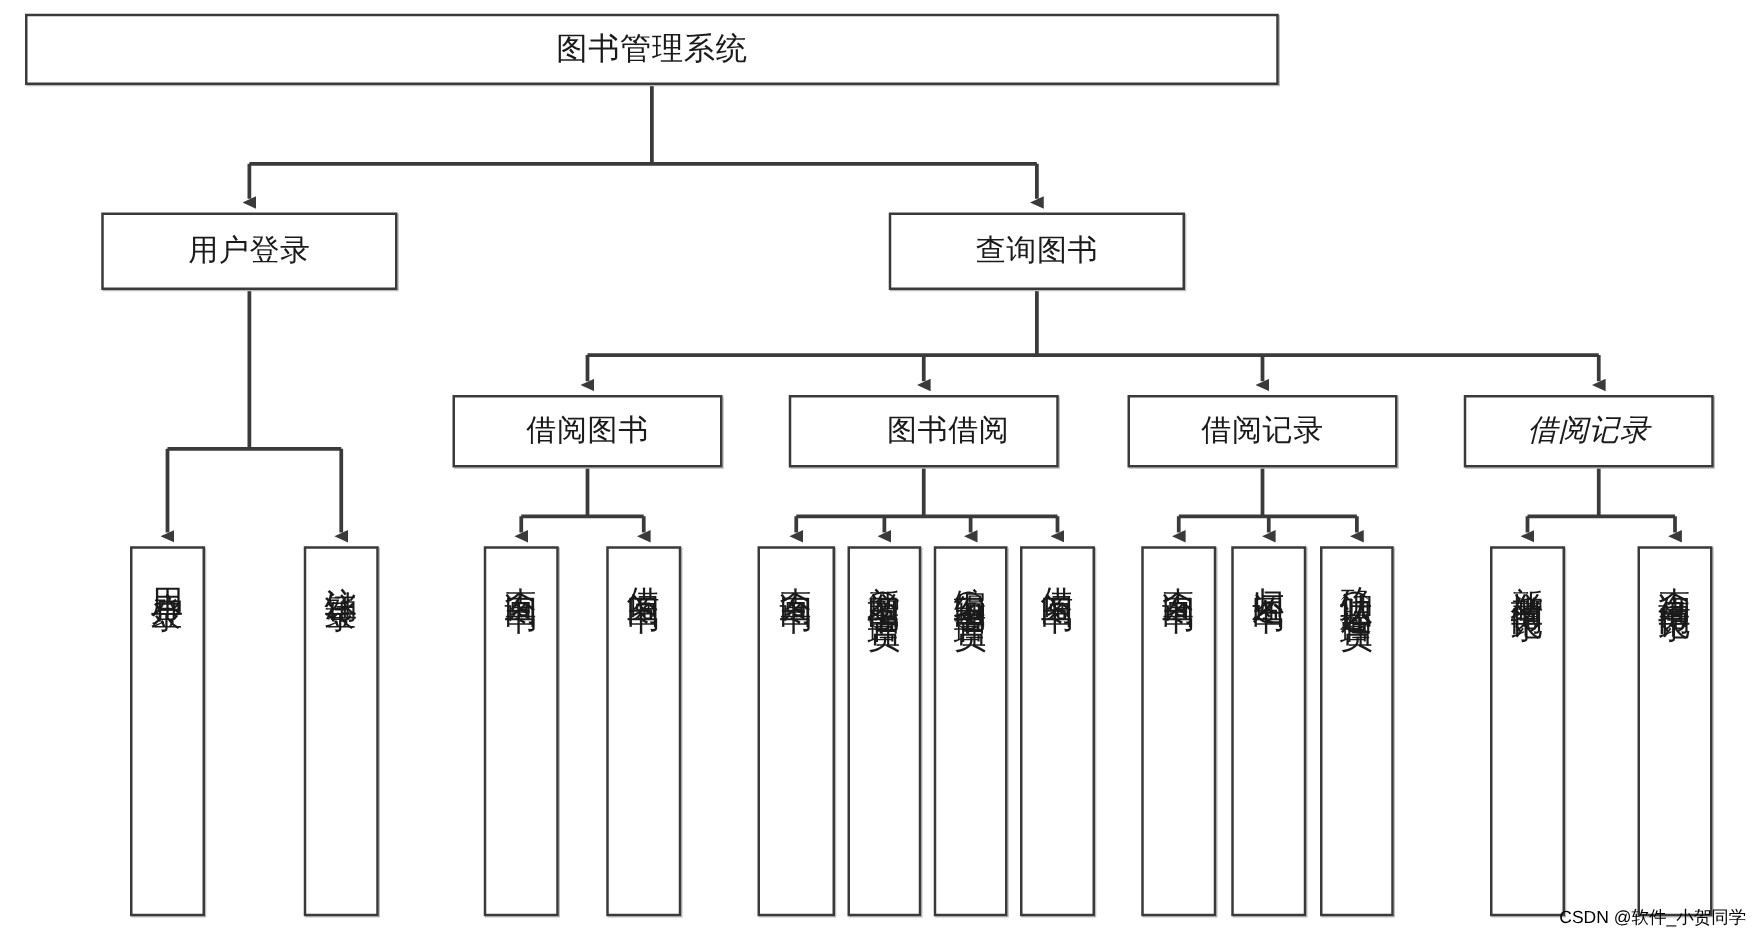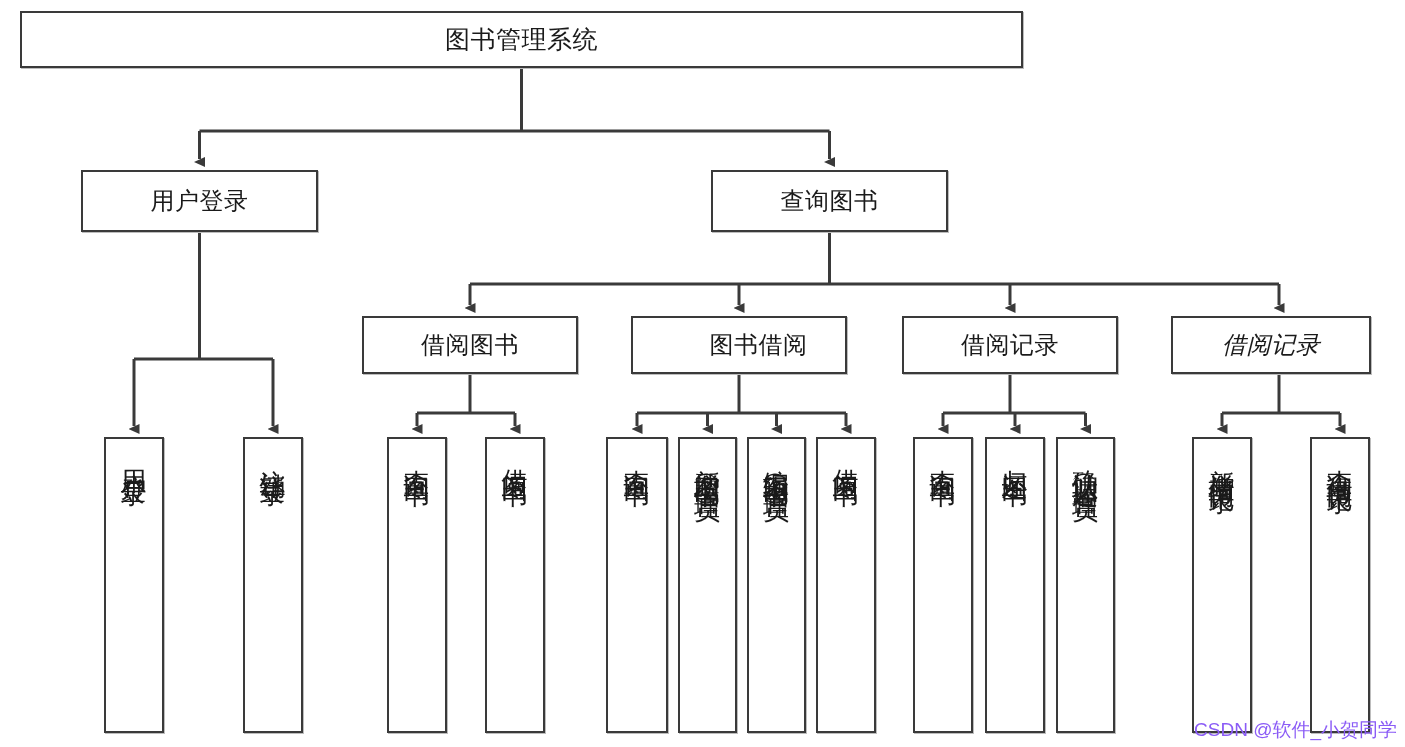--- a/index.html
+++ b/index.html
@@ -63,22 +63,22 @@
     text-orientation: upright;
     font-size: 26px;
     line-height: 1;
     letter-spacing: 4px;
     white-space: nowrap;
   }
   #watermark {
     position: absolute;
     right: 8px;
     bottom: 4px;
-    font-size: 19px;
-    color: #8b5cf6;
+    font-size: 14px;
+    color: #000000;
     white-space: nowrap;
     user-select: none;
   }
 </style>
 </head>
 <body>
 
 <div id="diagram-root">
 
   <svg id="connector-layer" viewBox="0 0 1405 747" width="1405" height="747" xmlns="http://www.w3.org/2000/svg">

